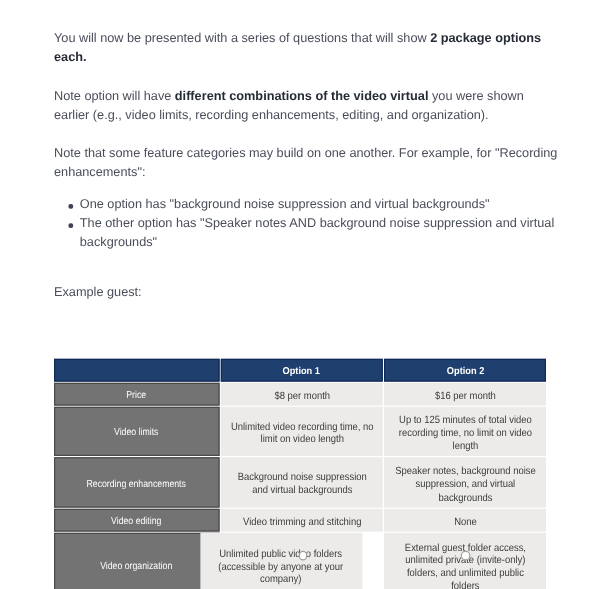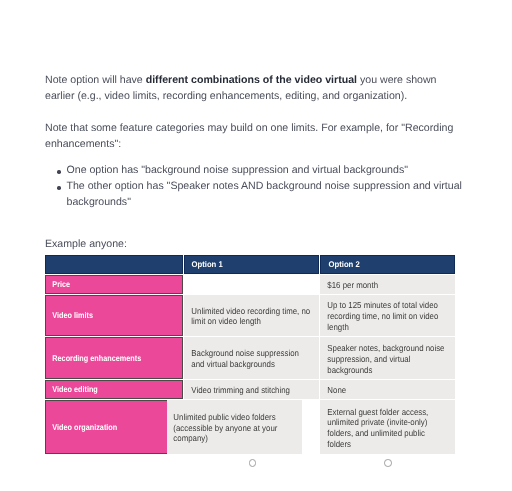--- a/index.html
+++ b/index.html
@@ -17,62 +17,68 @@
   }
   .para b{color:#262b36;font-weight:bold;}
   ul.bullets{position:absolute;left:66.5px;width:401px;margin:0;padding:0;
     font-size:10.6px;line-height:15.8px;color:#4a4e5a;list-style:none;}
   ul.bullets li{margin:0;padding:0;position:relative;}
   ul.bullets li::before{content:"";position:absolute;left:-9.4px;top:7.2px;
     width:3.4px;height:3.4px;border-radius:50%;background:#3f4450;}
   .caption{position:absolute;left:45px;font-size:10.6px;line-height:15.8px;color:#4a4e5a;}
   .pkg{position:absolute;left:44.5px;top:255px;width:410.5px;height:198.5px;background:#ffffff;}
   .pkg .c{position:absolute;display:flex;align-items:center;justify-content:center;
-    box-sizing:border-box;overflow:hidden;}
+    text-align:center;box-sizing:border-box;overflow:hidden;margin-top:44px;}
   .pkg .c span{display:block;transform-origin:center center;flex:0 0 auto;}
   .hd span{width:calc(100%/0.93);transform:scaleX(0.93) translateY(0.3px);}
   .rl span{width:calc(100%/0.868);transform:scaleX(0.868) translateY(0.45px);}
   .cl span{width:calc(100%/0.905);transform:scaleX(0.905) translateY(1.1px);}
   .hd{background:#1f406e;color:#ffffff;font-weight:bold;font-size:8.3px;line-height:10.6px;border:1px solid #112a55;}
-  .rl{background:#ec4899;color:#ffffff;font-weight:bold;font-size:8.4px;line-height:10.6px;border:1px solid #4c4948;}
+  .rl{background:#737373;color:#ffffff;font-weight:normal;font-size:8.4px;line-height:10.6px;border:1px solid #4c4948;}
   .cl{background:#ecebe9;color:#3b3b3b;font-size:8.7px;line-height:10.7px;}
   .radios{position:absolute;left:44.5px;top:455px;width:410.5px;height:24px;}
   .radio{position:absolute;width:7.6px;height:7.6px;border:1.1px solid #a0a0a0;border-radius:50%;background:#fff;box-sizing:border-box;}
 </style>
 </head>
 <body>
 
 <div class="page">
 
+  <div class="para" style="top:25.3px">
+    <span>You will now be presented with a series of questions that will show </span><b>2 package options each.</b><span></span>
+  </div>
 
   <div class="para" style="top:73.3px">
     <span>Note option will have </span><b>different combinations of the video virtual</b><span> you were shown earlier (e.g., video limits, recording enhancements, editing, and organization).</span>
   </div>
 
-  <div class="para" style="top:121.3px">Note that some feature categories may build on one limits. For example, for "Recording enhancements":</div>
+  <div class="para" style="top:121.3px">Note that some feature categories may build on one another. For example, for "Recording enhancements":</div>
 
   <ul class="bullets" style="top:163.3px">
     <li>One option has "background noise suppression and virtual backgrounds"</li>
     <li>The other option has "Speaker notes AND background noise suppression and virtual backgrounds"</li>
   </ul>
 
-  <div class="caption" style="top:237.3px">Example anyone:</div>
+  <div class="caption" style="top:237.3px">Example guest:</div>
 
   <div class="pkg">
     <div class="c hd" style="left:0px;top:0px;width:138.4px;height:18.9px;padding:0 7px">
         <span></span>
       </div>
     <div class="c hd" style="left:139.4px;top:0px;width:135.1px;height:18.9px;padding:0 7px">
         <span>Option 1</span>
       </div>
     <div class="c hd" style="left:275.5px;top:0px;width:135px;height:18.9px;padding:0 7px">
         <span>Option 2</span>
       </div>
     <div class="c rl" style="left:0px;top:19.9px;width:138.4px;height:18.9px;padding:0 7px">
         <span>Price</span>
+      </div>
+    <div class="c cl" style="left:139.4px;top:19.9px;width:135.1px;height:18.9px;padding:0 7px">
+        <span>$8 per month</span>
       </div>
     <div class="c cl" style="left:275.5px;top:19.9px;width:135px;height:18.9px;padding:0 7px">
         <span>$16 per month</span>
       </div>
     <div class="c rl" style="left:0px;top:39.8px;width:138.4px;height:41.4px;padding:0 7px">
         <span>Video limits</span>
       </div>
     <div class="c cl" style="left:139.4px;top:39.8px;width:135.1px;height:41.4px;padding:0 7px">
         <span>Unlimited video recording time, no limit on video length</span>
       </div>

